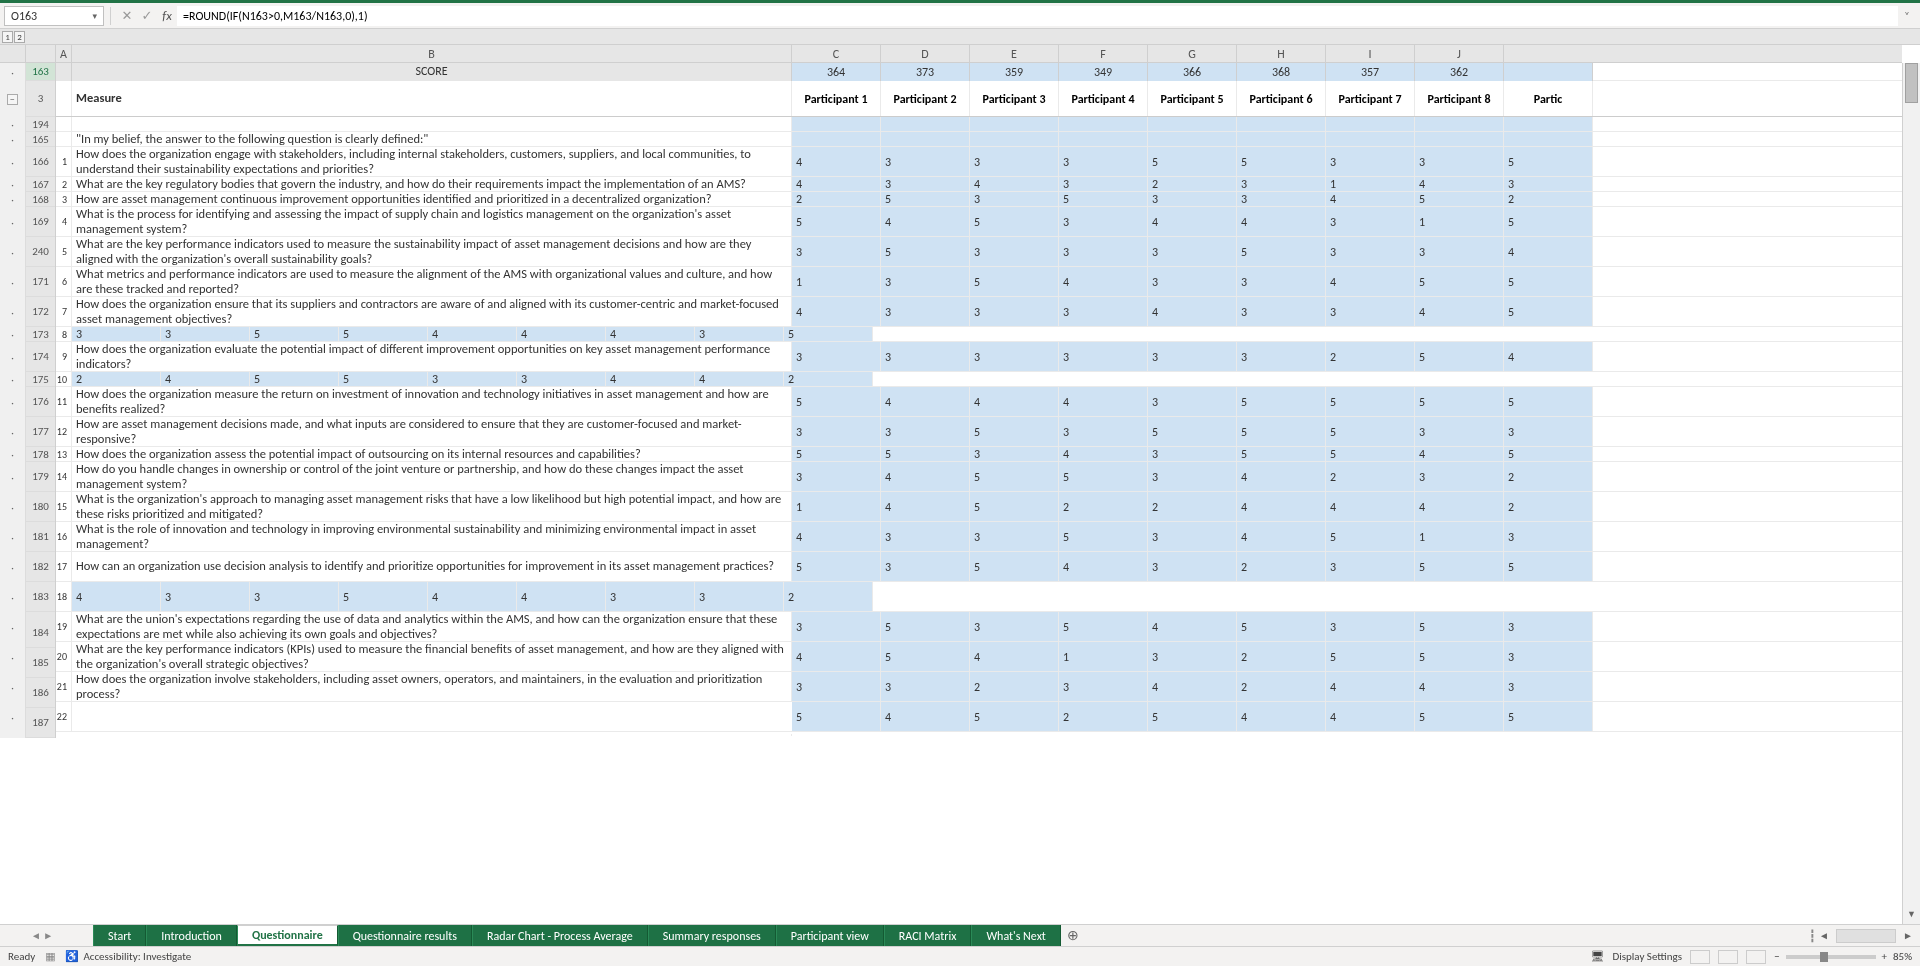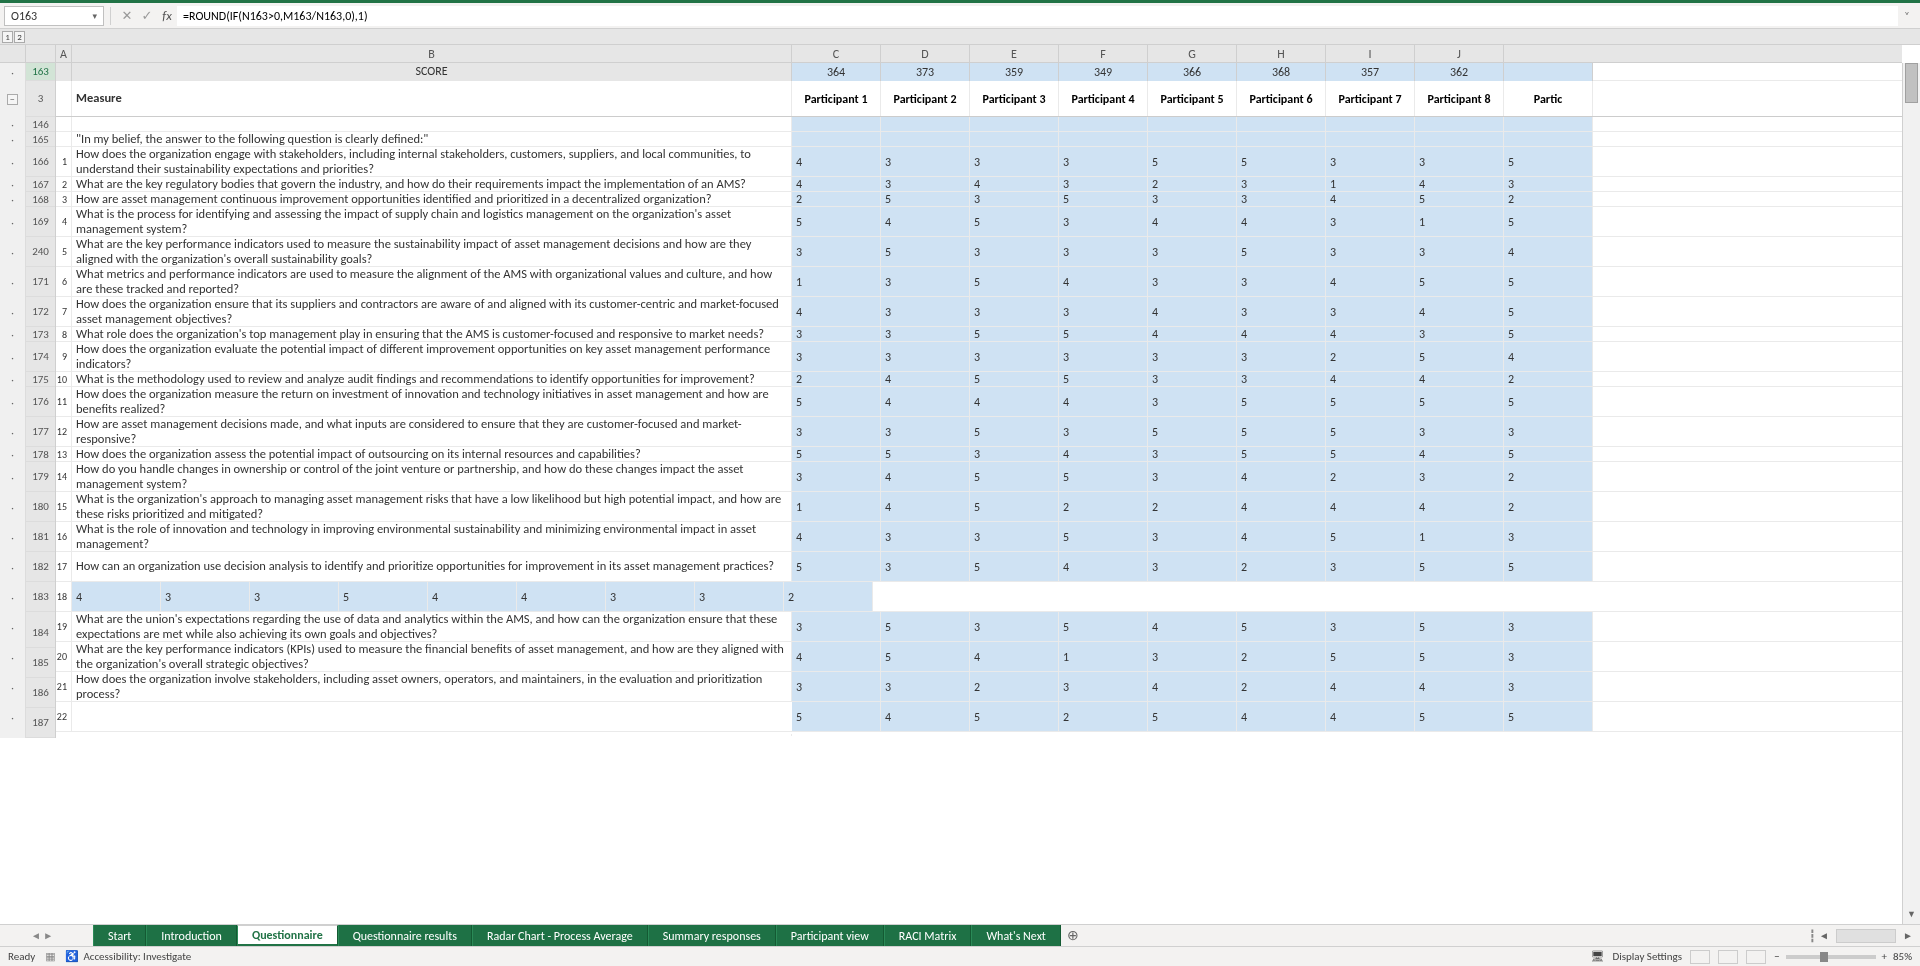--- a/index.html
+++ b/index.html
@@ -156,21 +156,21 @@
         <div class="ocell dot" style="height: 30px;"></div>
         <div class="ocell dot" style="height: 30px;"></div>
         <div class="ocell dot" style="height: 30px;"></div>
         <div class="ocell dot" style="height: 30px;"></div>
         <div class="ocell dot" style="height: 30px;"></div>
       </div>
 
     <div class="rownum-col" id="rownum-col">
         <div class="rnum active" style="height: 18px;">163</div>
         <div class="rnum" style="height: 36px;">3</div>
-        <div class="rnum" style="height: 15px;">146</div>
+        <div class="rnum" style="height: 15px;">194</div>
         <div class="rnum" style="height: 15px;">165</div>
         <div class="rnum" style="height: 30px;">166</div>
         <div class="rnum" style="height: 15px;">167</div>
         <div class="rnum" style="height: 15px;">168</div>
         <div class="rnum" style="height: 30px;">169</div>
         <div class="rnum" style="height: 30px;">240</div>
         <div class="rnum" style="height: 30px;">171</div>
         <div class="rnum" style="height: 30px;">172</div>
         <div class="rnum" style="height: 15px;">173</div>
         <div class="rnum" style="height: 30px;">174</div>
@@ -328,21 +328,20 @@
           <div class="cell part blue-num" style="justify-content: flex-start; padding-left: 4px;">3</div>
           <div class="cell part blue-num" style="justify-content: flex-start; padding-left: 4px;">3</div>
           <div class="cell part blue-num" style="justify-content: flex-start; padding-left: 4px;">4</div>
           <div class="cell part blue-num" style="justify-content: flex-start; padding-left: 4px;">3</div>
           <div class="cell part blue-num" style="justify-content: flex-start; padding-left: 4px;">3</div>
           <div class="cell part blue-num" style="justify-content: flex-start; padding-left: 4px;">4</div>
           <div class="cell part blue-num" style="justify-content: flex-start; padding-left: 4px;">5</div>
         </div>
         <div class="cells-row" style="height: 15px;">
           <div class="cell w-A" style="justify-content: flex-end;">8</div>
-          <div class="cell w-B" style="white-space: normal;">What role does the organization's top management play in ensuring that the AMS is customer-focused and responsive to market needs?</div>
           <div class="cell part blue-num" style="justify-content: flex-start; padding-left: 4px;">3</div>
           <div class="cell part blue-num" style="justify-content: flex-start; padding-left: 4px;">3</div>
           <div class="cell part blue-num" style="justify-content: flex-start; padding-left: 4px;">5</div>
           <div class="cell part blue-num" style="justify-content: flex-start; padding-left: 4px;">5</div>
           <div class="cell part blue-num" style="justify-content: flex-start; padding-left: 4px;">4</div>
           <div class="cell part blue-num" style="justify-content: flex-start; padding-left: 4px;">4</div>
           <div class="cell part blue-num" style="justify-content: flex-start; padding-left: 4px;">4</div>
           <div class="cell part blue-num" style="justify-content: flex-start; padding-left: 4px;">3</div>
           <div class="cell part blue-num" style="justify-content: flex-start; padding-left: 4px;">5</div>
         </div>
@@ -354,21 +353,20 @@
           <div class="cell part blue-num" style="justify-content: flex-start; padding-left: 4px;">3</div>
           <div class="cell part blue-num" style="justify-content: flex-start; padding-left: 4px;">3</div>
           <div class="cell part blue-num" style="justify-content: flex-start; padding-left: 4px;">3</div>
           <div class="cell part blue-num" style="justify-content: flex-start; padding-left: 4px;">3</div>
           <div class="cell part blue-num" style="justify-content: flex-start; padding-left: 4px;">2</div>
           <div class="cell part blue-num" style="justify-content: flex-start; padding-left: 4px;">5</div>
           <div class="cell part blue-num" style="justify-content: flex-start; padding-left: 4px;">4</div>
         </div>
         <div class="cells-row" style="height: 15px;">
           <div class="cell w-A" style="justify-content: flex-end;">10</div>
-          <div class="cell w-B" style="white-space: normal;">What is the methodology used to review and analyze audit findings and recommendations to identify opportunities for improvement?</div>
           <div class="cell part blue-num" style="justify-content: flex-start; padding-left: 4px;">2</div>
           <div class="cell part blue-num" style="justify-content: flex-start; padding-left: 4px;">4</div>
           <div class="cell part blue-num" style="justify-content: flex-start; padding-left: 4px;">5</div>
           <div class="cell part blue-num" style="justify-content: flex-start; padding-left: 4px;">5</div>
           <div class="cell part blue-num" style="justify-content: flex-start; padding-left: 4px;">3</div>
           <div class="cell part blue-num" style="justify-content: flex-start; padding-left: 4px;">3</div>
           <div class="cell part blue-num" style="justify-content: flex-start; padding-left: 4px;">4</div>
           <div class="cell part blue-num" style="justify-content: flex-start; padding-left: 4px;">4</div>
           <div class="cell part blue-num" style="justify-content: flex-start; padding-left: 4px;">2</div>
         </div>

